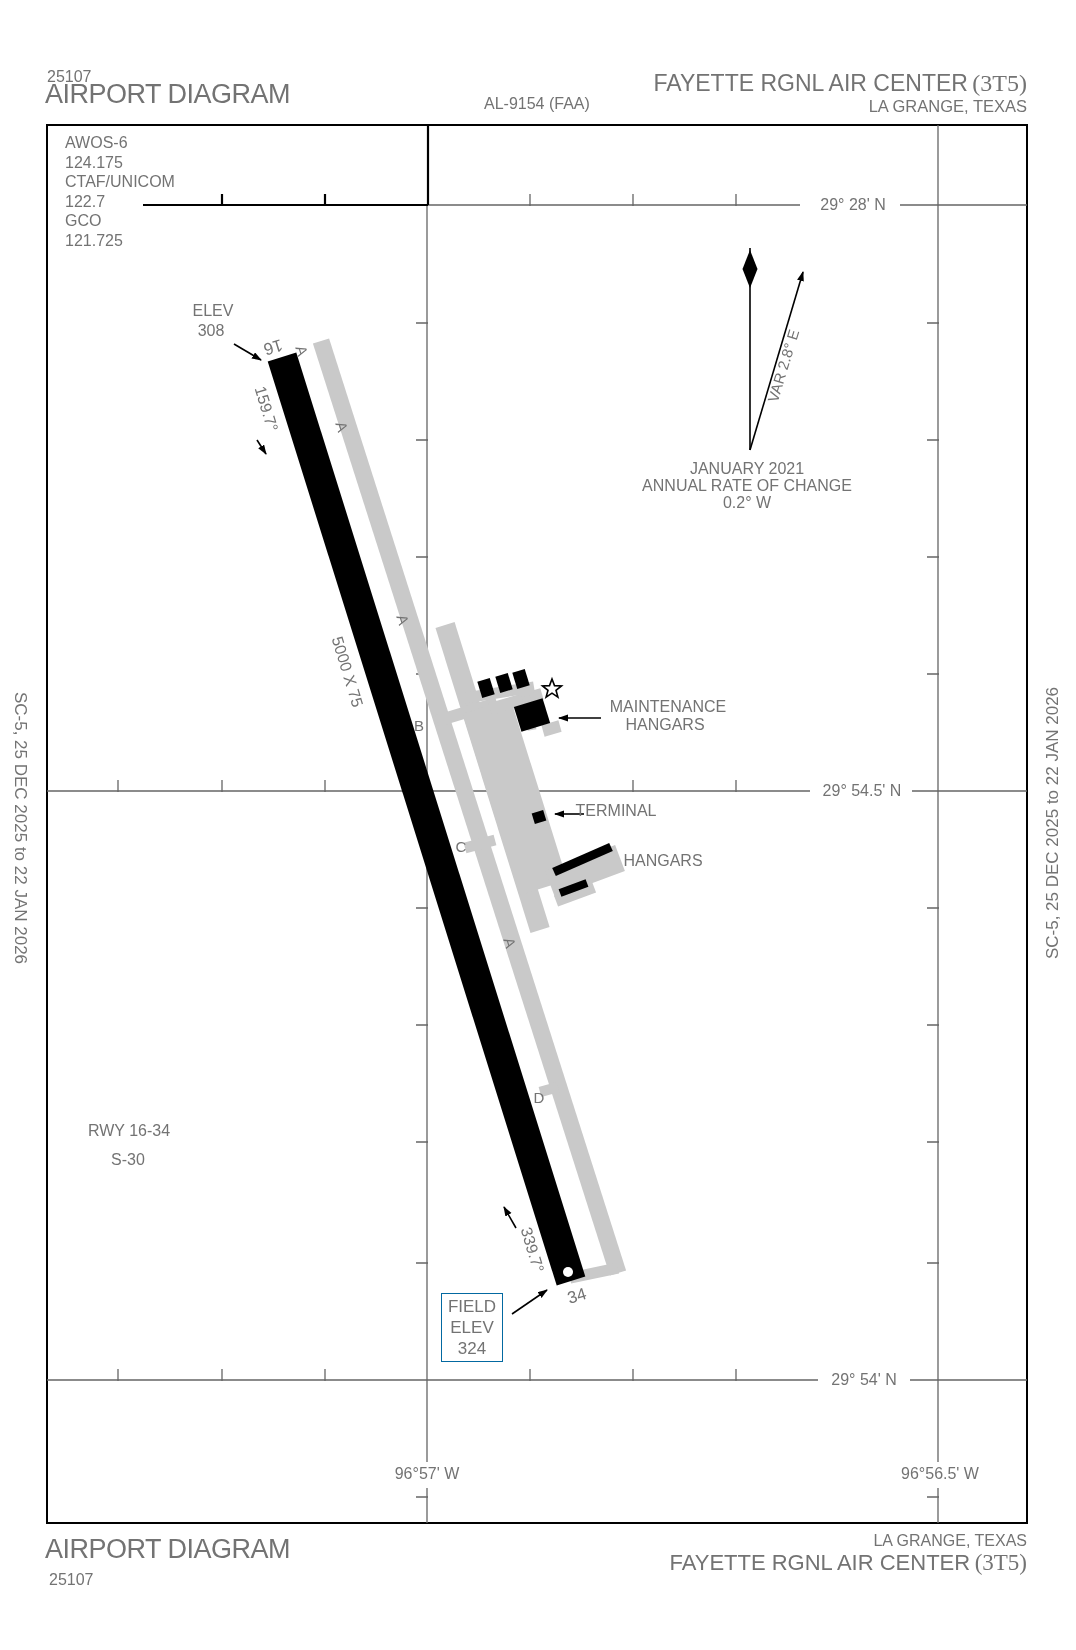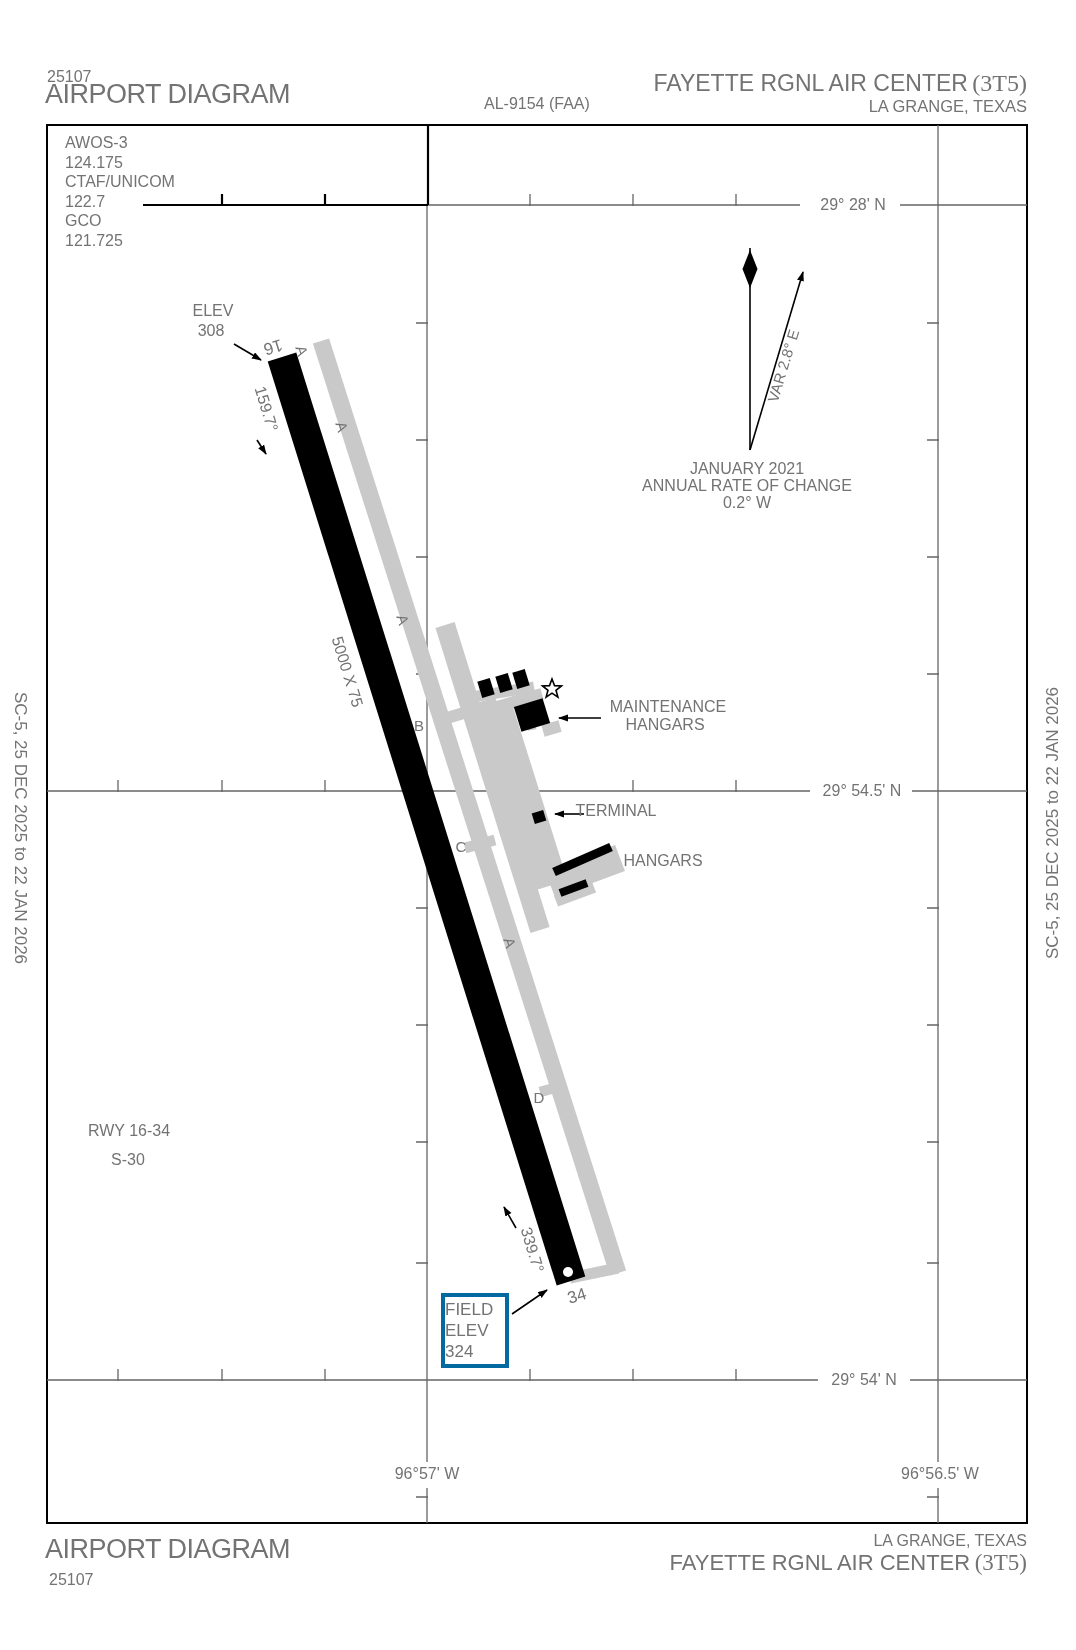--- a/index.html
+++ b/index.html
@@ -11,22 +11,22 @@
   .r73{transform:translate(-50%,-50%) rotate(73deg);}
   .rm73{transform:translate(-50%,-50%) rotate(-73deg);}
   .r163{transform:translate(-50%,-50%) rotate(163deg);}
   .rm17{transform:translate(-50%,-50%) rotate(-17deg);}
   .r90{transform:translate(-50%,-50%) rotate(90deg);}
   .rm90{transform:translate(-50%,-50%) rotate(-90deg);}
   .big{font-size:27px;letter-spacing:-0.5px;font-weight:400;}
   .hdr-right{position:absolute;right:49px;text-align:right;}
   .serif{font-family:"Liberation Serif",serif;}
   .commbox{position:absolute;left:65px;top:133px;font-size:16px;line-height:19.5px;}
-  .fieldelev{position:absolute;left:441px;top:1293px;width:60px;border:4px solid #0369a1;
-             background:#fff;font-size:17px;line-height:21px;padding:2px 0;}
+  .fieldelev{position:absolute;left:441px;top:1293px;width:60px;border:1px solid #0369a1;
+             background:#fff;text-align:center;font-size:17px;line-height:21px;padding:2px 0;}
 </style>
 </head>
 <body>
 
 <div id="page">
 
   <svg width="1076" height="1650" viewBox="0 0 1076 1650">
     <defs>
       <marker id="ah" orient="auto" markerUnits="userSpaceOnUse" markerWidth="12" markerHeight="9" refX="9" refY="3.5">
         <path d="M0,0 L10,3.5 L0,7 Z" fill="#000"></path>
@@ -110,21 +110,21 @@
   <div class="lbl" style="left:47px;top:68px;transform:none;">25107</div>
   <div class="lbl big" style="left:45px;top:79px;transform:none;">AIRPORT DIAGRAM</div>
   <div class="lbl" style="left:484px;top:95px;transform:none;">AL-9154 (FAA)</div>
   <div class="hdr-right" style="top:70px;">
     <span style="font-size:23px;">FAYETTE RGNL AIR CENTER</span>
     <span class="serif" style="font-size:24px;">(3T5)</span>
   </div>
   <div class="hdr-right" style="top:97px;font-size:16.5px;">LA GRANGE, TEXAS</div>
 
   <div class="commbox">
-    <div>AWOS-3</div>
+    <div>AWOS-6</div>
     <div>124.175</div>
     <div>CTAF/UNICOM</div>
     <div>122.7</div>
     <div>GCO</div>
     <div>121.725</div>
   </div>
 
   <div class="lbl" style="left:853px;top:205px;">29° 28' N</div>
   <div class="lbl" style="left:862px;top:791px;">29° 54.5' N</div>
   <div class="lbl" style="left:864px;top:1380px;">29° 54' N</div>

